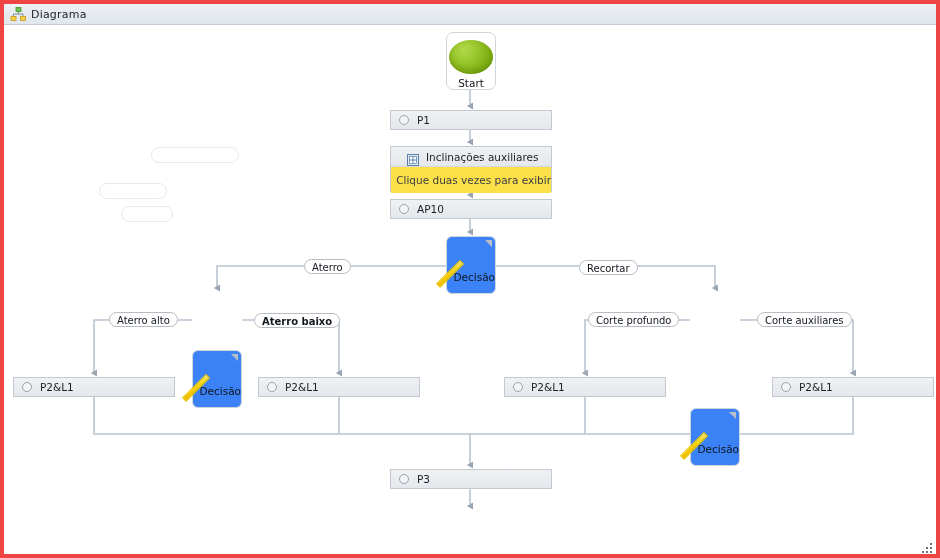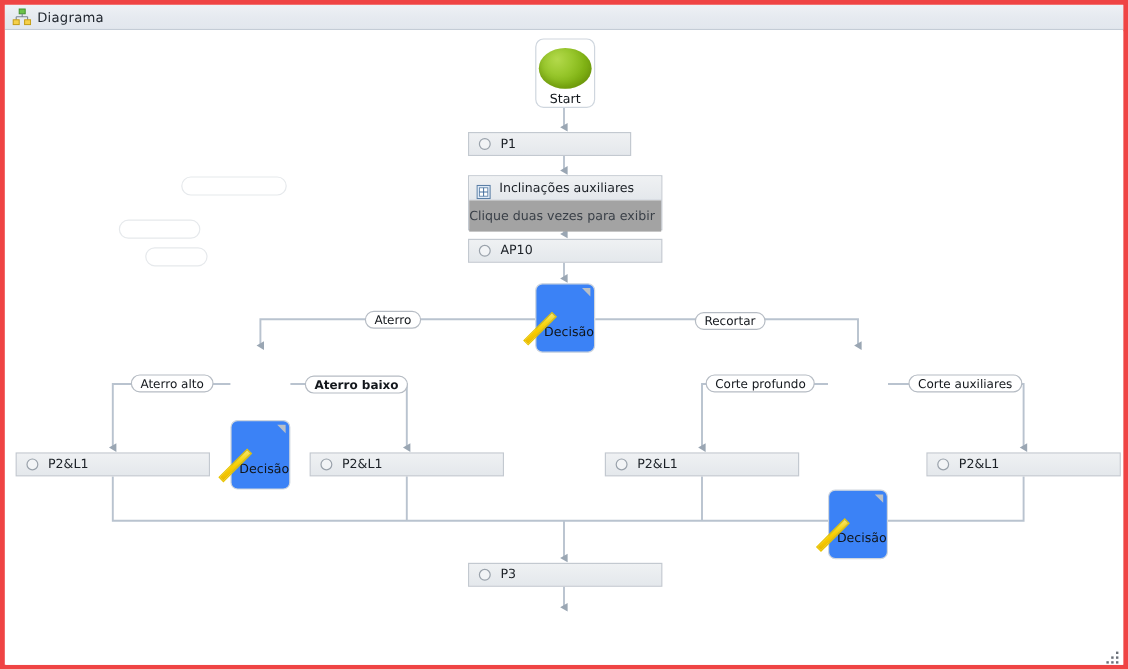--- a/index.html
+++ b/index.html
@@ -103,30 +103,30 @@
   }
 
   
   .groupnode{
     background:#ffffff;border:1px solid #c3c9d0;box-sizing:border-box;
   }
   .groupnode .gn-head{
     height:19px;
     background:linear-gradient(to bottom,#eff1f3 0%,#e9ecef 55%,#e4e8ec 100%);
     border-bottom:1px solid #d3d8de;
-    display:flex;align-items:center;padding-left:6px;
+    display:flex;align-items:center;padding-left:16px;
   }
   .gn-icon{width:12px;height:12px;position:relative;flex:0 0 auto;margin-right:7px;}
   .groupnode .gn-title{
     font-size:10.5px;color:#1b2026;white-space:nowrap;
     font-family:"DejaVu Sans","Liberation Sans",sans-serif;
   }
   .groupnode .gn-body{
-    height:26px;display:flex;align-items:center;justify-content:flex-start;
-    background:#a3a3a3;
+    height:26px;display:flex;align-items:center;justify-content:flex-end;
+    background:#fde047;
   }
   .groupnode .gn-hint{
     font-size:10.5px;color:#3a4048;white-space:nowrap;
     font-family:"DejaVu Sans","Liberation Sans",sans-serif;
   }
 
   
   .elabel{
     position:absolute;
     background:#ffffff;border:1px solid #b6bcc4;border-radius:9px;
@@ -196,21 +196,21 @@
 
         <path d="M465,463 L465,480" marker-end="url(#arw)"></path>
       </g>
     </svg>
 
     <div class="node startcard" style="left:441px;top:6px;width:50px;height:58px;">
       <div class="sphere"></div>
       <div class="lbl">Start</div>
     </div>
 
-    <div class="node proc" style="left:385px;top:84px;width:136px;height:20px;">
+    <div class="node proc" style="left:385px;top:84px;width:162px;height:20px;">
       <span class="bullet"></span>
       <span class="lbl">P1</span>
     </div>
 
     <div class="node groupnode" style="left:385px;top:120px;width:162px;height:46px;">
       <div class="gn-head">
         <span class="gn-icon">
           <svg width="12" height="12" viewBox="0 0 12 12">
             <rect x="0.5" y="0.5" width="11" height="11" fill="#dfeaf7" stroke="#5b7fa6" stroke-width="1"></rect>
             <rect x="2.5" y="2.5" width="7" height="7" fill="#ffffff" stroke="#5b7fa6" stroke-width="0.7"></rect>

